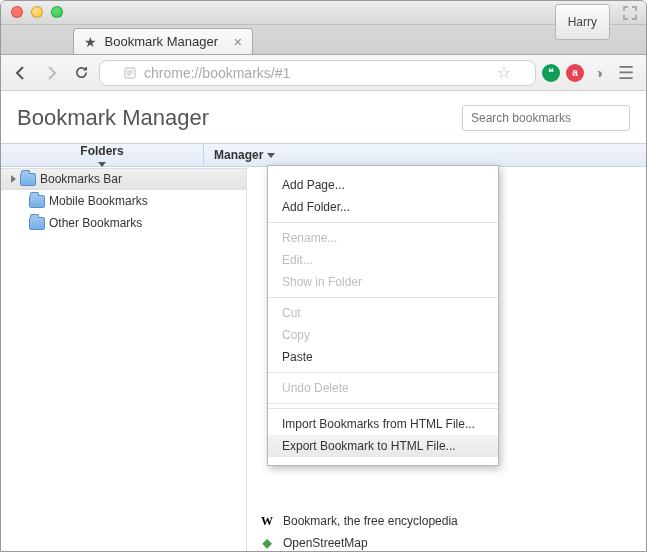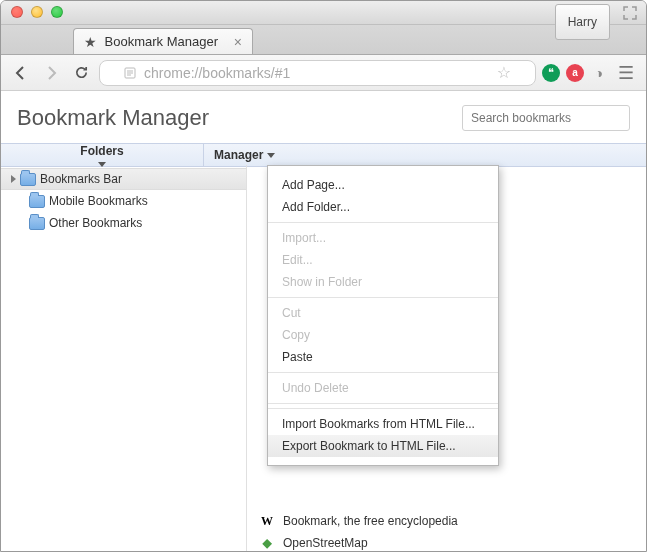--- a/index.html
+++ b/index.html
@@ -153,21 +153,21 @@
         <span>Other Bookmarks</span>
       </div>
     </div>
 
     <div class="main">
 
       <div class="dropdown" id="organize-dropdown">
           <div class="dd-item">Add Page...</div>
           <div class="dd-item">Add Folder...</div>
           <div class="dd-sep"></div>
-          <div class="dd-item disabled">Import...</div>
+          <div class="dd-item disabled">Rename...</div>
           <div class="dd-item disabled">Edit...</div>
           <div class="dd-item disabled">Show in Folder</div>
           <div class="dd-sep"></div>
           <div class="dd-item disabled">Cut</div>
           <div class="dd-item disabled">Copy</div>
           <div class="dd-item">Paste</div>
           <div class="dd-sep"></div>
           <div class="dd-item disabled">Undo Delete</div>
           <div class="dd-sep"></div>
           <div class="dd-sep"></div>

